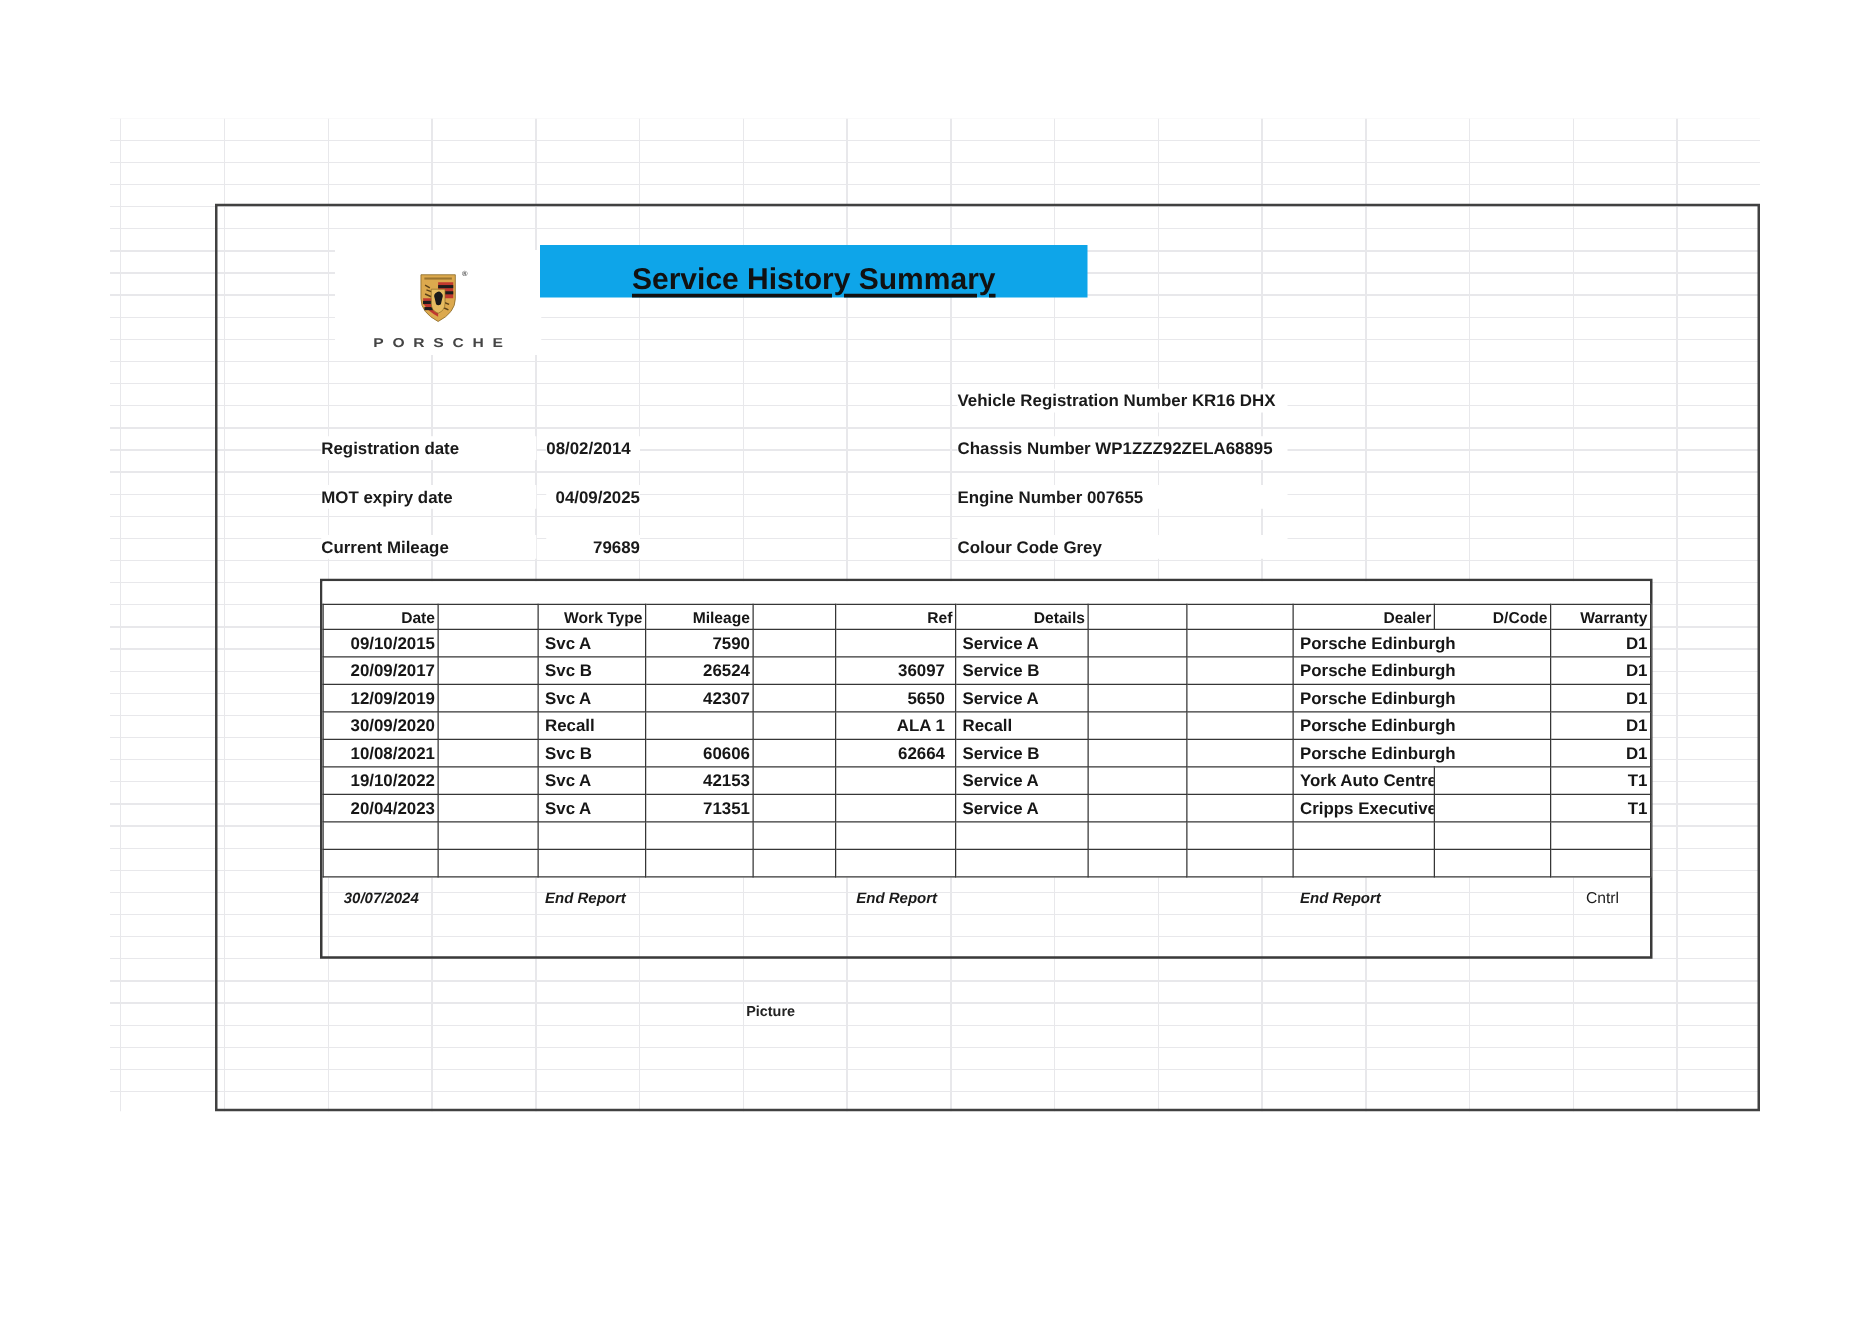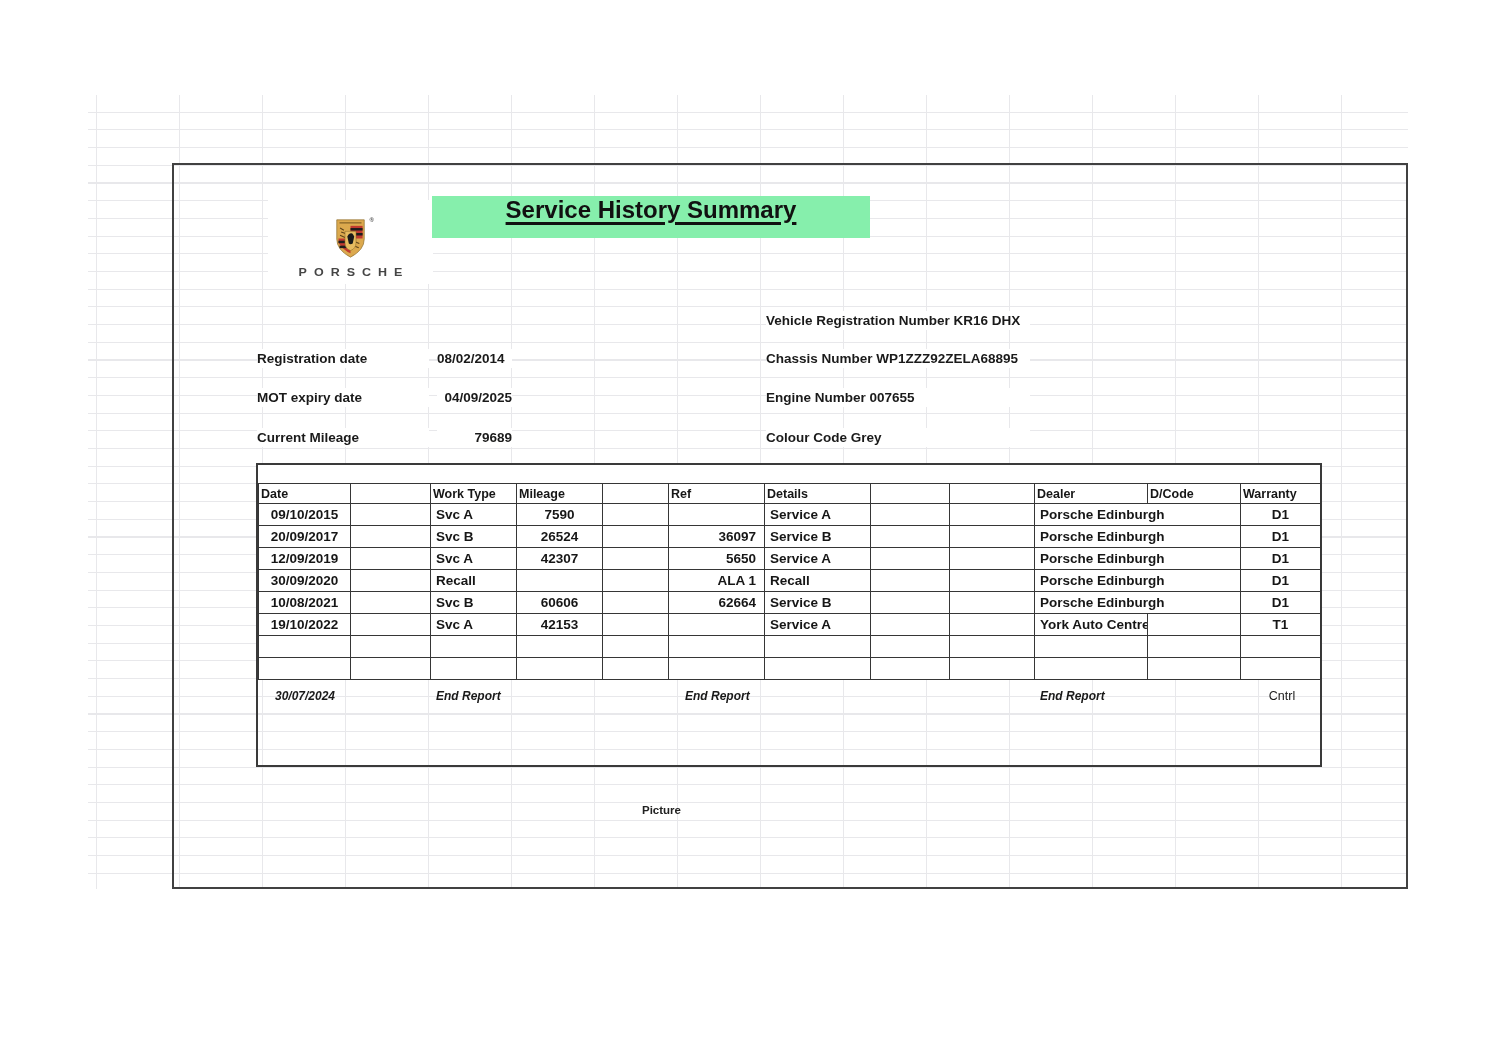--- a/index.html
+++ b/index.html
@@ -19,21 +19,21 @@
     border:2px solid #414141;
   }
 
   
   .logo-box{ position:absolute; left:268px; top:200px; width:165px; height:84px; background:#fff; text-align:center; }
   .crest-wrap{ position:relative; display:inline-block; margin-top:18px; }
   .reg-mark{ position:absolute; right:-7px; top:-1px; font-size:6px; color:#555; font-weight:bold; }
   .wordmark{ margin-top:3px; font-size:12.5px; font-weight:bold; color:#454545; letter-spacing:7px; padding-left:7px; transform:scaleY(.82); }
 
   
-  .title-band{ position:absolute; left:432px; top:196px; width:438px; height:42px; background:#86efac; display:flex; align-items:flex-start; justify-content:center; }
+  .title-band{ position:absolute; left:432px; top:196px; width:438px; height:42px; background:#0ea5e9; display:flex; align-items:flex-end; justify-content:center; }
   .title-band span{
     font-size:24px; font-weight:bold; color:#111;
     text-decoration:underline; text-decoration-thickness:2.5px; text-underline-offset:4px;
   }
 
   
   .info{ position:absolute; background:#fff; height:19px; line-height:19px; font-size:13.5px; font-weight:bold; white-space:nowrap; }
   .lbl-reg   { left:257px; top:349px; width:172px; }
   .lbl-mot   { left:257px; top:388px; width:172px; }
   .lbl-mil   { left:257px; top:428px; width:172px; }
@@ -46,35 +46,35 @@
   .r-colour  { left:766px; top:428px; width:264px; }
 
   
   .table-box{ position:absolute; left:256px; top:463px; width:1066px; height:304px; border:2px solid #3a3a3a; }
   .table-spacer{ height:18px; background:#fff; }
   table.svc{ border-collapse:collapse; table-layout:fixed; width:1062px; background:#fff; }
   table.svc th, table.svc td{
     border:1.6px solid #363636; overflow:hidden; white-space:nowrap;
     font-size:13.5px; font-weight:bold; color:#161616; height:22px; padding:0 2px;
   }
-  table.svc th{ font-size:12.5px; height:20px; text-align:left; }
-  .c-center{ text-align:center; }
+  table.svc th{ font-size:12.5px; height:20px; text-align:right; }
+  .c-center{ text-align:right; }
   .c-left{ text-align:left; padding-left:5px !important; }
   .c-right{ text-align:right; padding-right:8px !important; }
   .c-blank{ }
   
   .tfooter{ position:relative; height:40px; font-size:12px; }
   .tfooter span{ position:absolute; top:9px; font-style:italic; font-weight:600; white-space:nowrap; }
   .tf-date { left:2px; width:90px; text-align:center; }
   .tf-er1  { left:178px; }
   .tf-er2  { left:427px; }
   .tf-er3  { left:782px; }
   .tf-ctl  { left:986px; width:76px; text-align:center; font-style:normal !important; font-weight:500 !important; font-size:12.5px; }
 
-  .picture-label{ position:absolute; left:597px; top:804px; width:84px; text-align:right; font-size:11.5px; font-weight:600; color:#222; }
+  .picture-label{ position:absolute; left:597px; top:804px; width:84px; text-align:left; font-size:11.5px; font-weight:600; color:#222; }
 </style>
 </head>
 <body>
 
 <div class="grid-layer"></div>
 <div class="doc-box"></div>
 
 <div class="logo-box">
   <div class="crest-wrap">
     <svg width="33" height="41" viewBox="0 0 60 74">
@@ -218,20 +218,34 @@
           <td class="c-blank"></td>
           <td class="c-right"></td>
           <td class="c-left">Service A</td>
           <td class="c-blank"></td>
           <td class="c-blank"></td>
           <td class="c-left">York Auto Centre</td>
           <td class="c-center"></td>
           <td class="c-center">T1</td>
         </tr>
         <tr>
+          <td class="c-center">20/04/2023</td>
+          <td class="c-blank"></td>
+          <td class="c-left">Svc A</td>
+          <td class="c-center">71351</td>
+          <td class="c-blank"></td>
+          <td class="c-right"></td>
+          <td class="c-left">Service A</td>
+          <td class="c-blank"></td>
+          <td class="c-blank"></td>
+          <td class="c-left">Cripps Executive</td>
+          <td class="c-center"></td>
+          <td class="c-center">T1</td>
+        </tr>
+        <tr>
           <td class="c-center"></td>
           <td class="c-blank"></td>
           <td class="c-left"></td>
           <td class="c-center"></td>
           <td class="c-blank"></td>
           <td class="c-right"></td>
           <td class="c-left"></td>
           <td class="c-blank"></td>
           <td class="c-blank"></td>
           <td class="c-left"></td>

